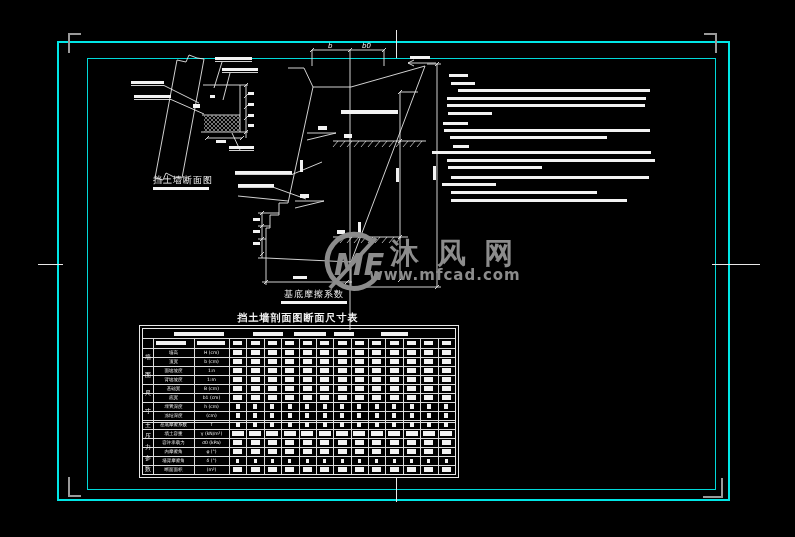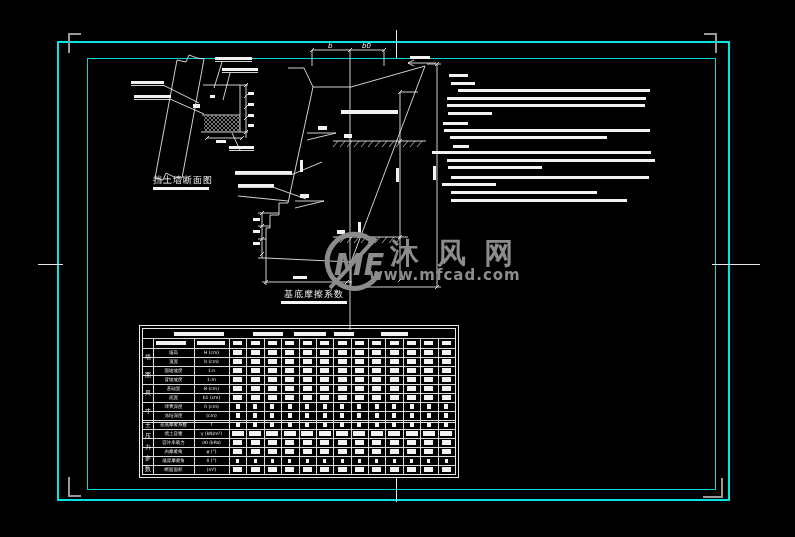--- a/index.html
+++ b/index.html
@@ -166,20 +166,21 @@
       <div class="bar" style="left: 318px; top: 126px; width: 9px; height: 4px;"></div>
       <div class="bar" style="left: 300px; top: 194px; width: 9px; height: 4px;"></div>
       <div class="bar" style="left: 396px; top: 168px; width: 3px; height: 14px;"></div>
       <div class="bar" style="left: 433px; top: 166px; width: 3px; height: 14px;"></div>
       <div class="bar" style="left: 300px; top: 160px; width: 3px; height: 12px;"></div>
       <div class="bar" style="left: 358px; top: 222px; width: 3px; height: 12px;"></div>
     </div>
 
   <div class="cad-title dbl-underline" style="left:153px;top:174px;width:56px;font-size:9px;">挡土墙断面图</div>
   <div class="cad-title dbl-underline" style="left:281px;top:288px;width:66px;font-size:9px;">基底摩擦系数</div>
+  <div class="cad-title" style="left:142px;top:311px;width:312px;font-size:10px;font-weight:bold;">挡土墙剖面图断面尺寸表</div>
 
   <div>
     <svg width="795" height="537" viewBox="0 0 795 537">
       <g stroke="#8c8c8c" fill="none">
         <path d="M374 243 A27 27 0 1 0 379 272" stroke-width="5"></path>
         <path d="M330 288L376 238" stroke-width="4"></path>
       </g>
       <text x="334" y="275" fill="#8c8c8c" font-size="30" font-weight="bold" font-style="italic" font-family="DejaVu Sans, sans-serif">MF</text>
     </svg>
     <div class="wm" style="left:390px;top:234px;font-size:29px;font-weight:bold;letter-spacing:4px;">沐 风 网</div>

